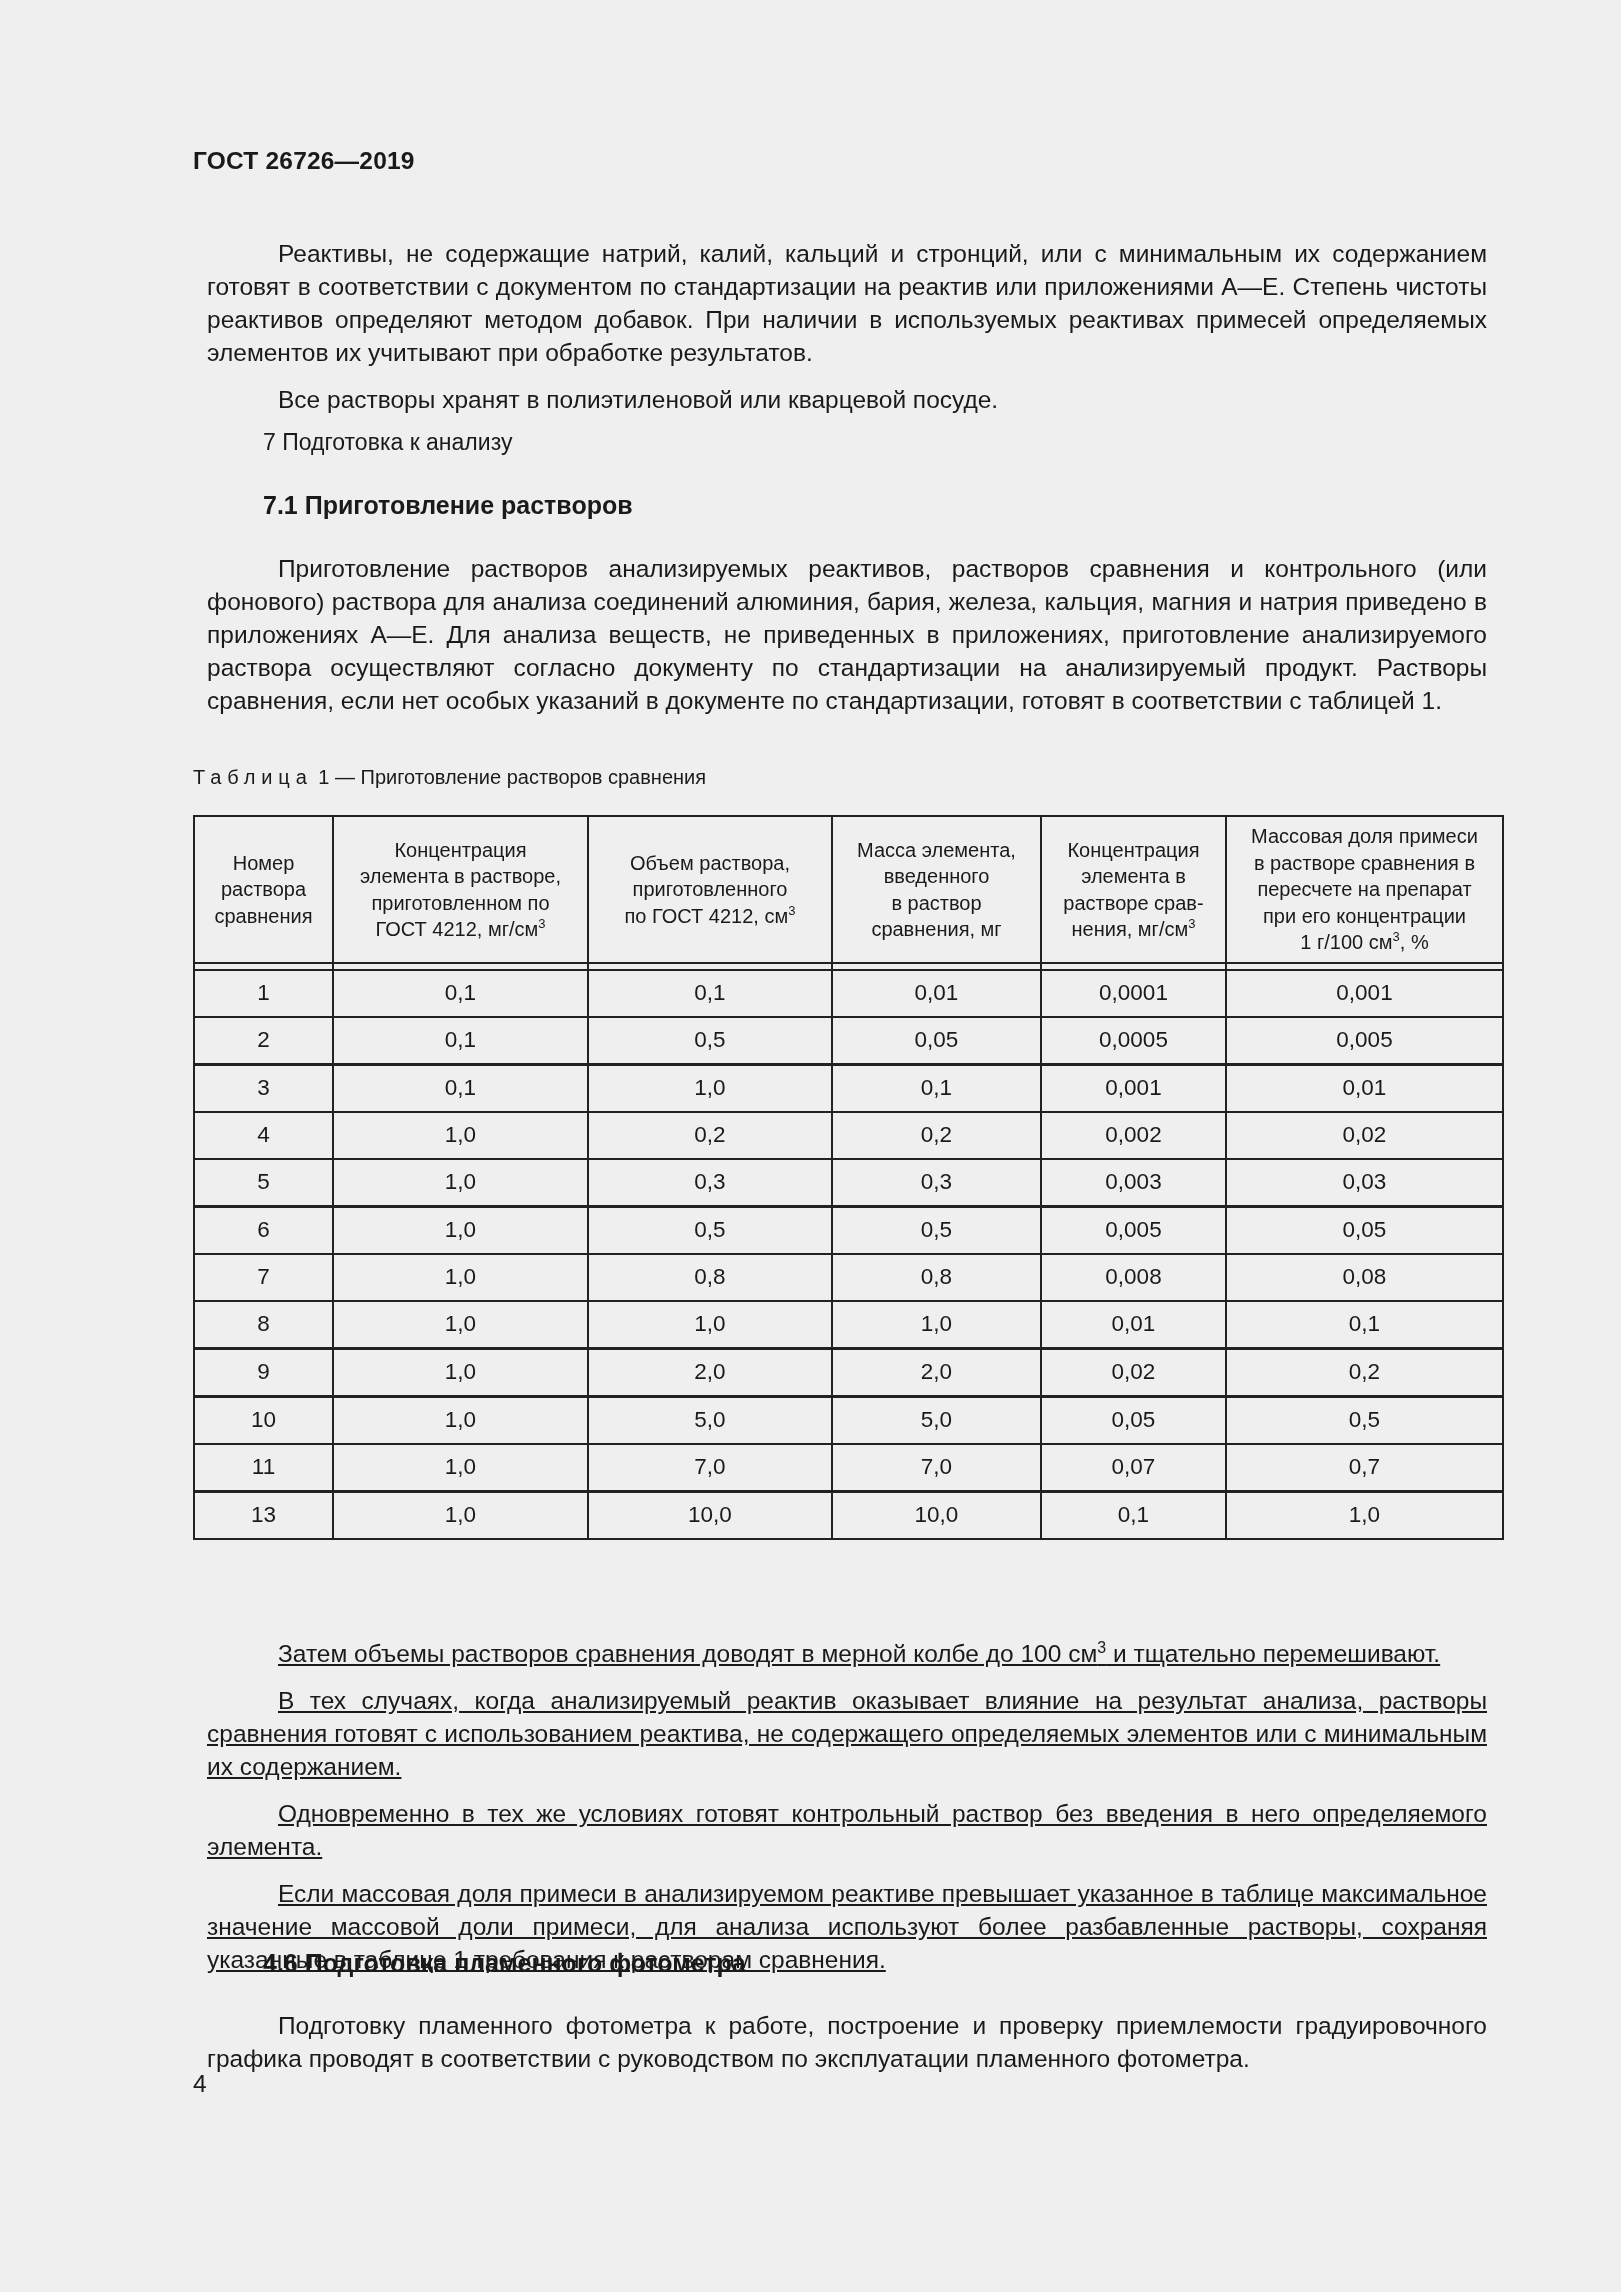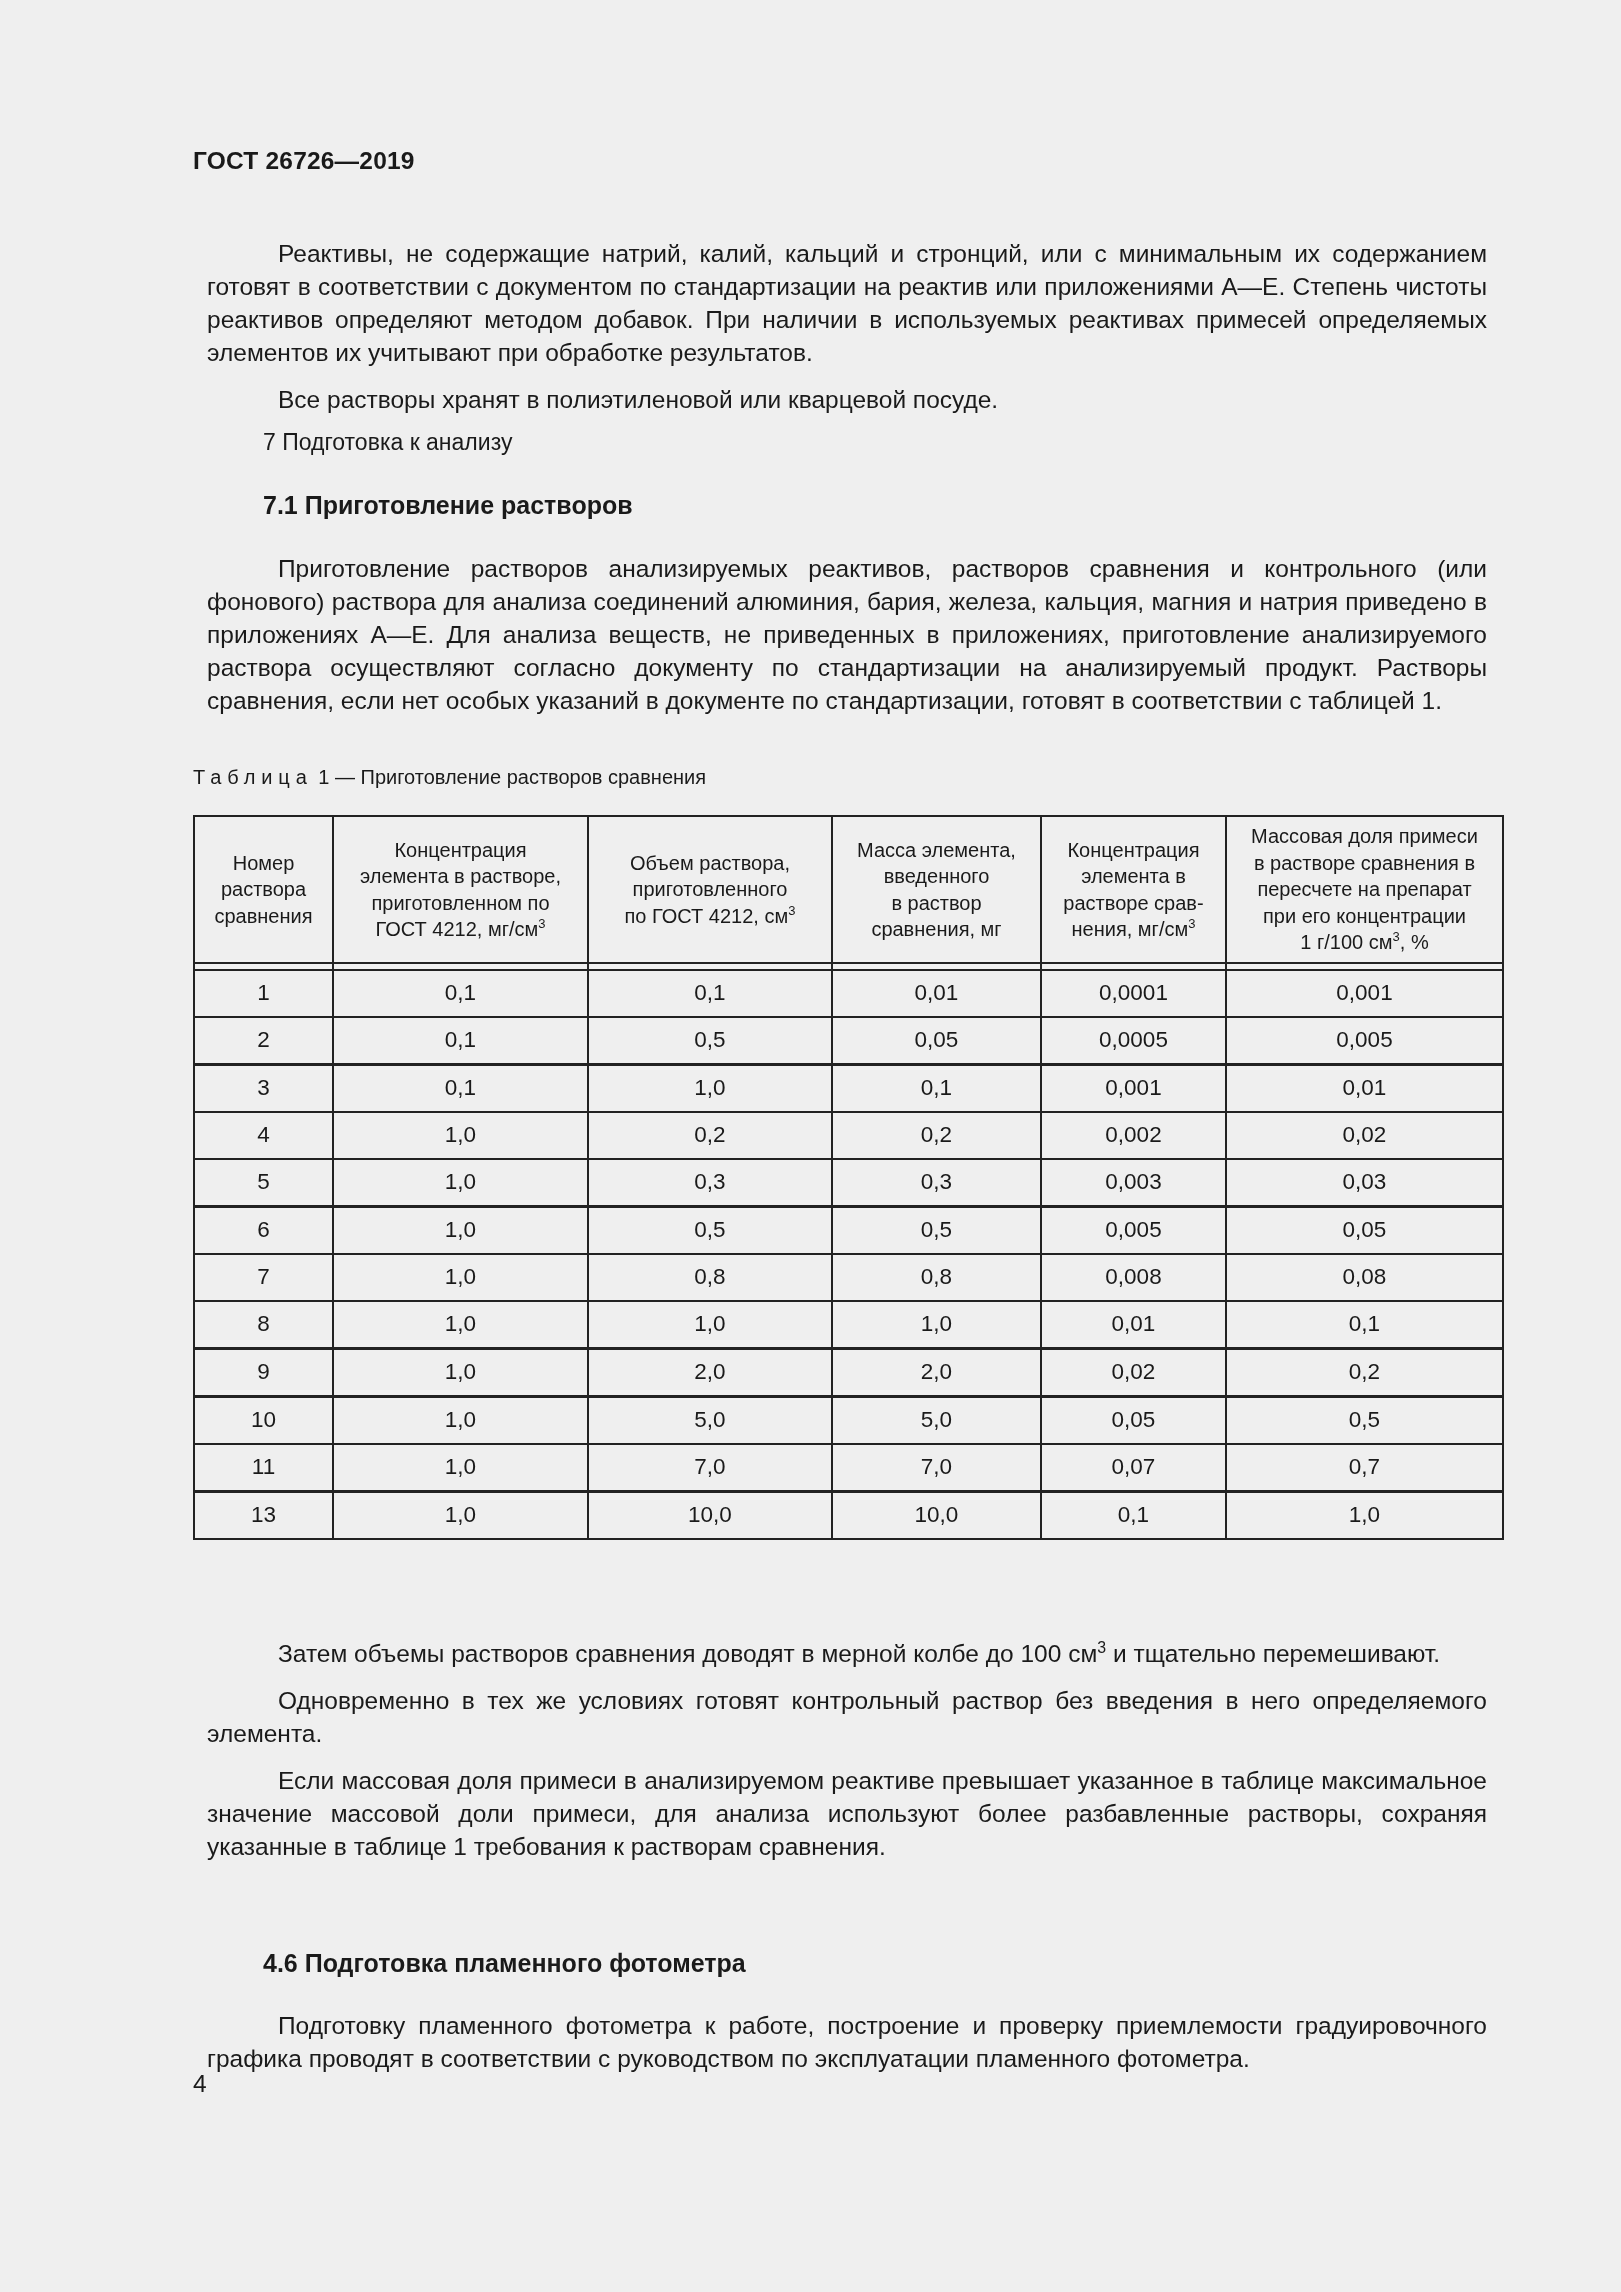--- a/index.html
+++ b/index.html
@@ -28,21 +28,21 @@
   }
   table.t1 th, table.t1 td {
     border:2px solid #222; text-align:center; vertical-align:middle;
     padding:0 5.9px;
   }
   table.t1 th { font-weight:normal; font-size:20px; line-height:26.5px; height:145px; border-bottom:none; }
   table.t1 tr.sep td { height:4.9px; padding:0; border-top:2px solid #222; border-bottom:2px solid #222; }
   table.t1 td { height:45px; }
   table.t1 tr.thick td { border-top:3.9px solid #222; }
   sup { font-size:0.65em; vertical-align:super; line-height:0; }
-  .block3 { position:absolute; left:193px; top:1623px; width:1308px; }
+  .block3 { position:absolute; left:193px; top:1623px; width:1308px;text-decoration:underline; }
   .h2b { position:absolute; left:263px; top:1949px; font-size:25px; font-weight:bold; }
   .block4 { position:absolute; left:193px; top:1995px; width:1308px; }
   .pagenum { position:absolute; left:193px; top:2070px; font-size:24.5px; }
 </style>
 </head>
 <body>
 
 <div class="doc-header">ГОСТ 26726—2019</div>
 
 <div class="block1">
@@ -183,20 +183,21 @@
         <td>10,0</td>
         <td>10,0</td>
         <td>0,1</td>
         <td>1,0</td>
       </tr>
     </tbody>
 </table>
 
 <div class="block3">
   <p class="para"><span>Затем объемы растворов сравнения доводят в мерной колбе до 100 см</span><sup>3</sup><span> и тщательно перемешивают.</span></p>
+  <p class="para">В тех случаях, когда анализируемый реактив оказывает влияние на результат анализа, растворы сравнения готовят с использованием реактива, не содержащего определяемых элементов или с минимальным их содержанием.</p>
   <p class="para">Одновременно в тех же условиях готовят контрольный раствор без введения в него определяемого элемента.</p>
   <p class="para">Если массовая доля примеси в анализируемом реактиве превышает указанное в таблице максимальное значение массовой доли примеси, для анализа используют более разбавленные растворы, сохраняя указанные в таблице 1 требования к растворам сравнения.</p>
 </div>
 
 <div class="h2b">4.6  Подготовка пламенного фотометра</div>
 <div class="block4">
   <p class="para">Подготовку пламенного фотометра к работе, построение и проверку приемлемости градуировочного графика проводят в соответствии с руководством по эксплуатации пламенного фотометра.</p>
 </div>
 
 <div class="pagenum">4</div>

